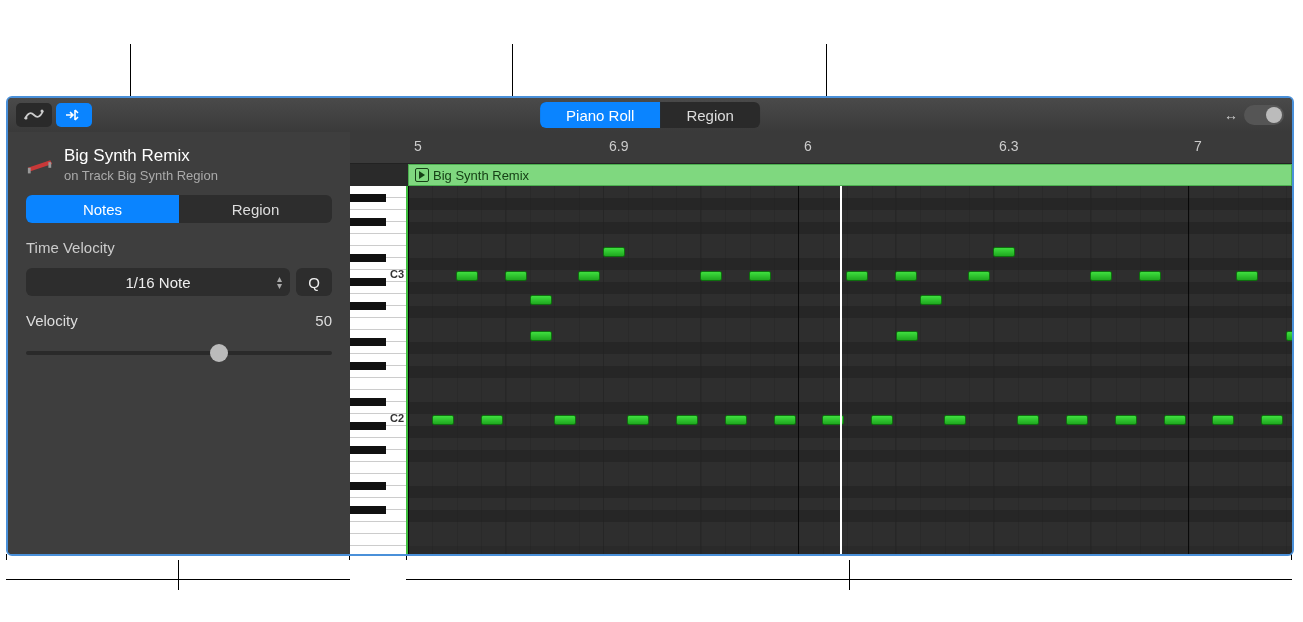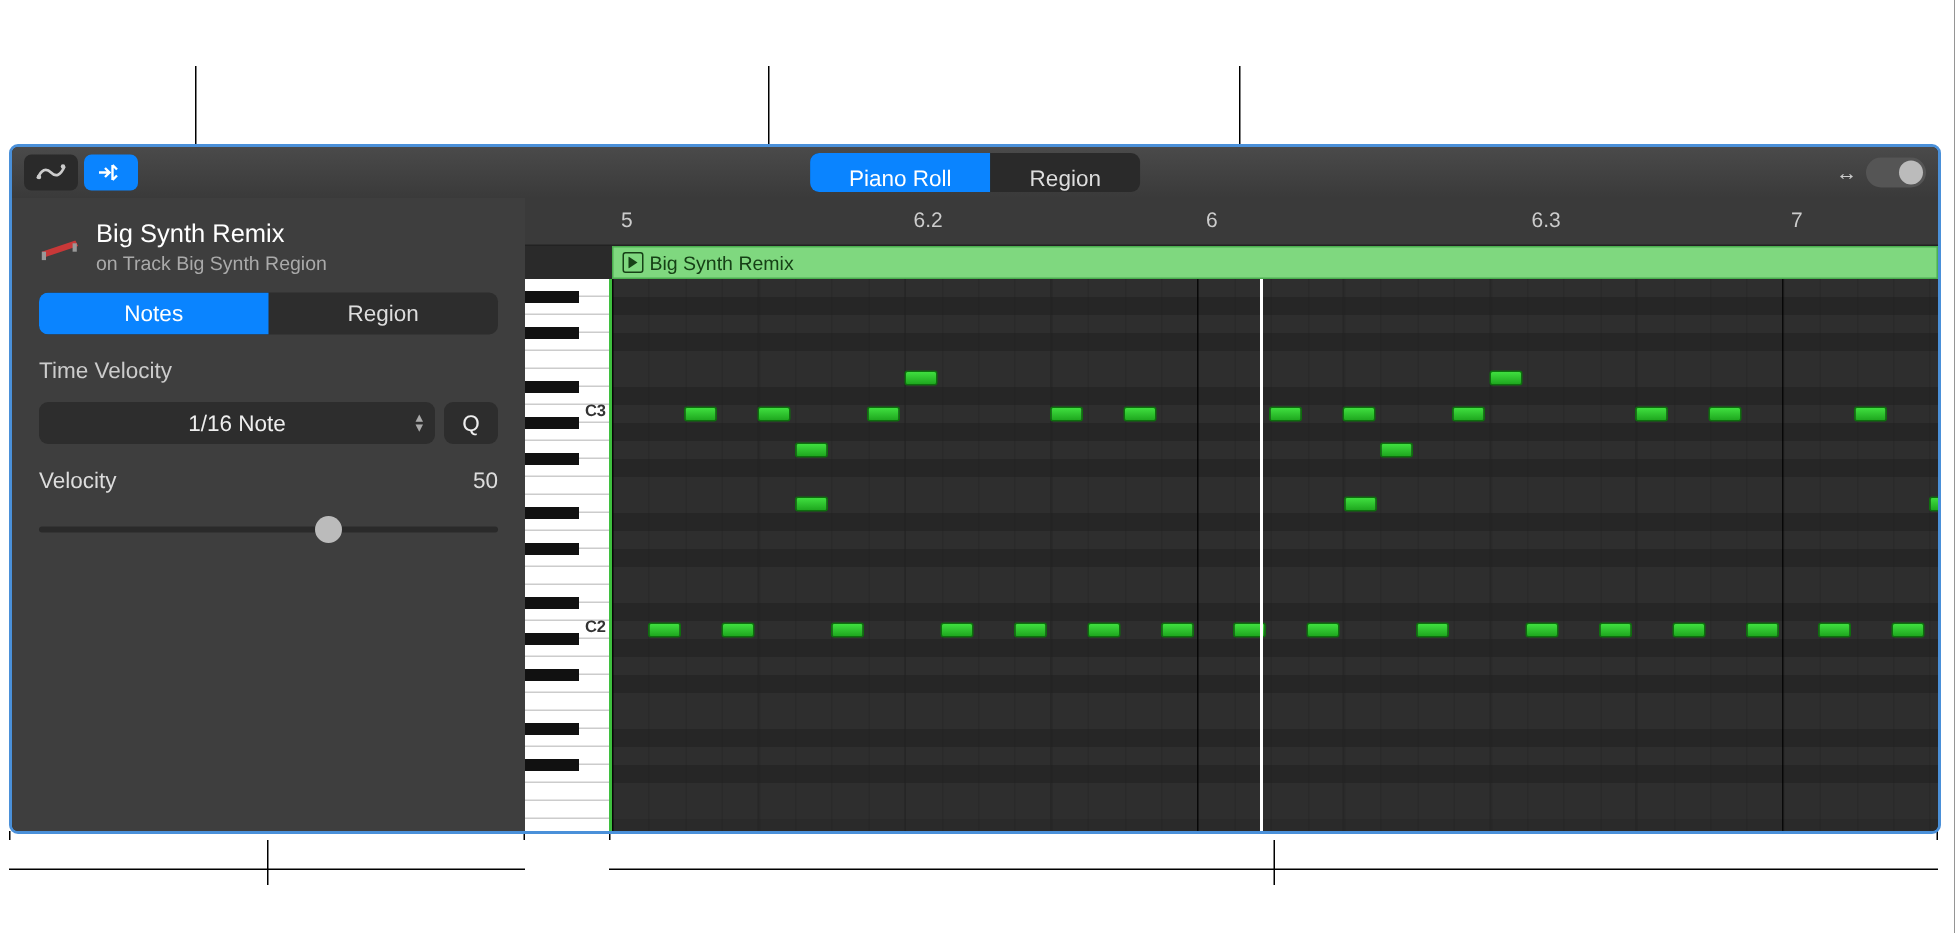--- a/index.html
+++ b/index.html
@@ -3,21 +3,21 @@
 <meta charset="utf-8">
 <style>
 * { margin: 0; padding: 0; box-sizing: border-box; font-family: -apple-system, Helvetica, Arial, sans-serif; }
 body { background: #fff; width: 1303px; height: 622px; position: relative; }
 .app-window { position: absolute; top: 96px; left: 6px; width: 1288px; height: 460px; border: 2px solid #4a90d9; border-radius: 6px; overflow: hidden; display: flex; flex-direction: column; background: #2a2a2a; }
 .top-toolbar { height: 34px; background: linear-gradient(#4a4a4a,#3a3a3a); display: flex; align-items: center; padding: 0 8px; position: relative; }
 .tool-btn { width: 36px; height: 24px; border-radius: 5px; display: flex; align-items: center; justify-content: center; margin-right: 4px; cursor: pointer; }
 .tool-btn.dark { background: #2a2a2a; }
 .tool-btn.blue { background: #0a84ff; }
 .segmented { position: absolute; left: 50%; transform: translateX(-50%); display: flex; background: #2a2a2a; border-radius: 6px; overflow: hidden; height: 26px; }
-.segmented .seg { padding: 0 26px; display: flex; align-items: flex-end; color: #ddd; font-size: 15px; cursor: pointer; }
+.segmented .seg { padding: 0 26px; display: flex; align-items: center; color: #ddd; font-size: 15px; cursor: pointer; }
 .segmented .seg.active { background: #0a84ff; color: #fff; }
 .zoom-toggle { margin-left: auto; display: flex; align-items: center; gap: 6px; }
 .zoom-toggle .zicon { color: #ccc; font-size: 14px; }
 .switch { width: 40px; height: 20px; background: #555; border-radius: 10px; position: relative; }
 .switch .knob { width: 16px; height: 16px; background: #bbb; border-radius: 50%; position: absolute; top: 2px; right: 2px; }
 .main-area { flex: 1; display: flex; min-height: 0; }
 .inspector { width: 342px; background: #3e3e3e; color: #ddd; padding: 14px 18px; display: flex; flex-direction: column; gap: 12px; font-size: 15px; }
 .region-info { display: flex; align-items: center; gap: 10px; }
 .instr-icon { width: 28px; height: 28px; color: #d04040; display:flex; align-items:center; justify-content:center;}
 .region-title { color: #fff; font-size: 17px; font-weight: 500; }
@@ -154,23 +154,23 @@
         <span>50</span>
       </div>
       <div class="slider-track">
         <div class="slider-thumb" style="left:60%;"></div>
       </div>
     </div>
 
     <div class="editor">
       <div class="ruler" id="ruler">
           <div class="tick" style="left: 64px;">5</div>
-          <div class="tick" style="left: 259px;">6.2</div>
+          <div class="tick" style="left: 259px;">6.9</div>
           <div class="tick" style="left: 454px;">6</div>
-          <div class="tick" style="left: 671px;">6.3</div>
+          <div class="tick" style="left: 649px;">6.3</div>
           <div class="tick" style="left: 844px;">7</div>
         </div>
       <div class="region-bar">
         <span class="play-icon">
             <svg width="8" height="8" viewBox="0 0 8 8">
               <path d="M1 0 L7 4 L1 8 Z" fill="#164016"></path>
             </svg>
           </span>
         <span>Big Synth Remix</span>
       </div>

